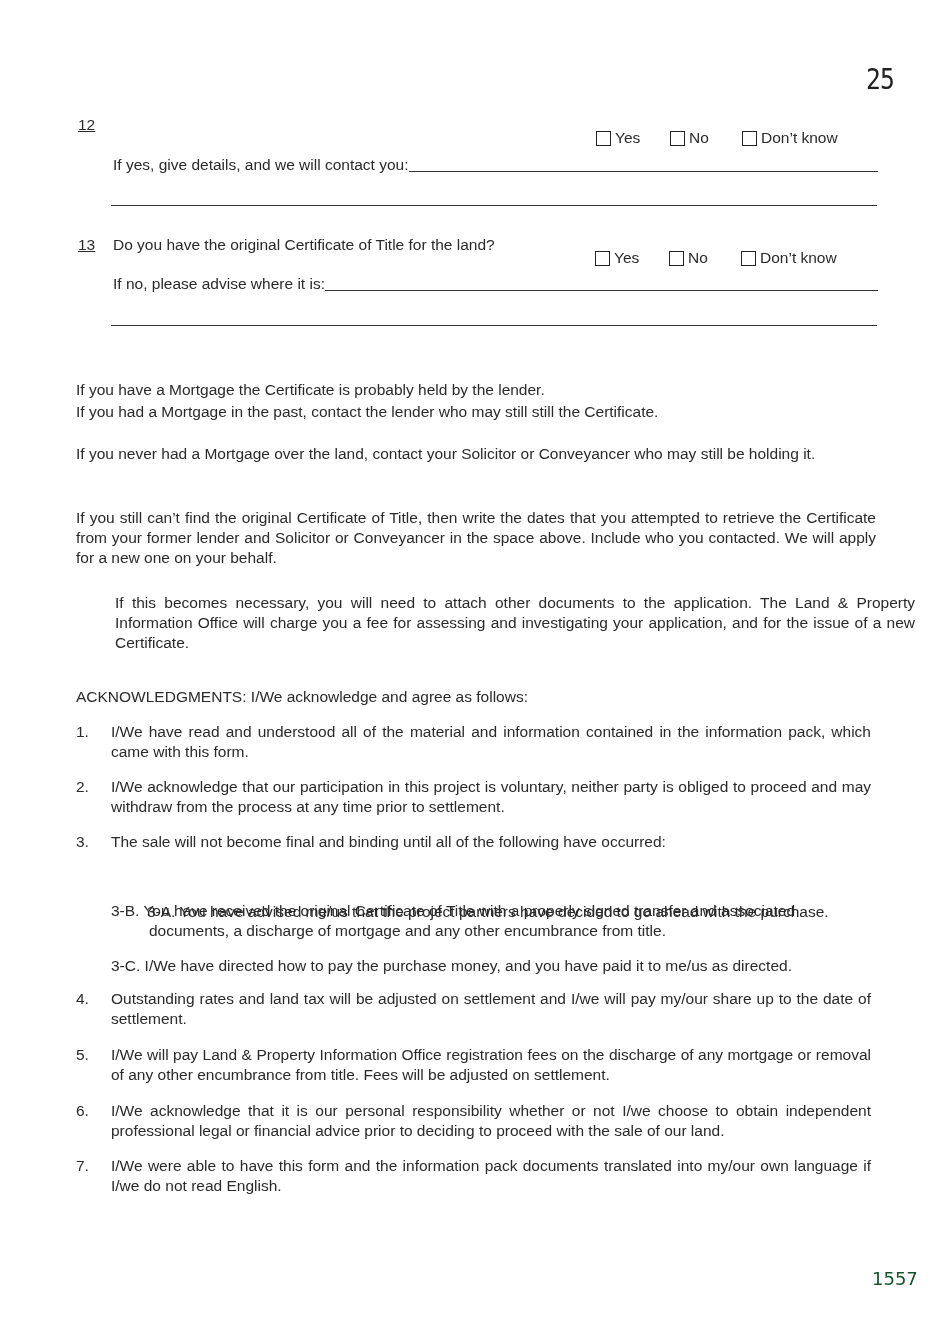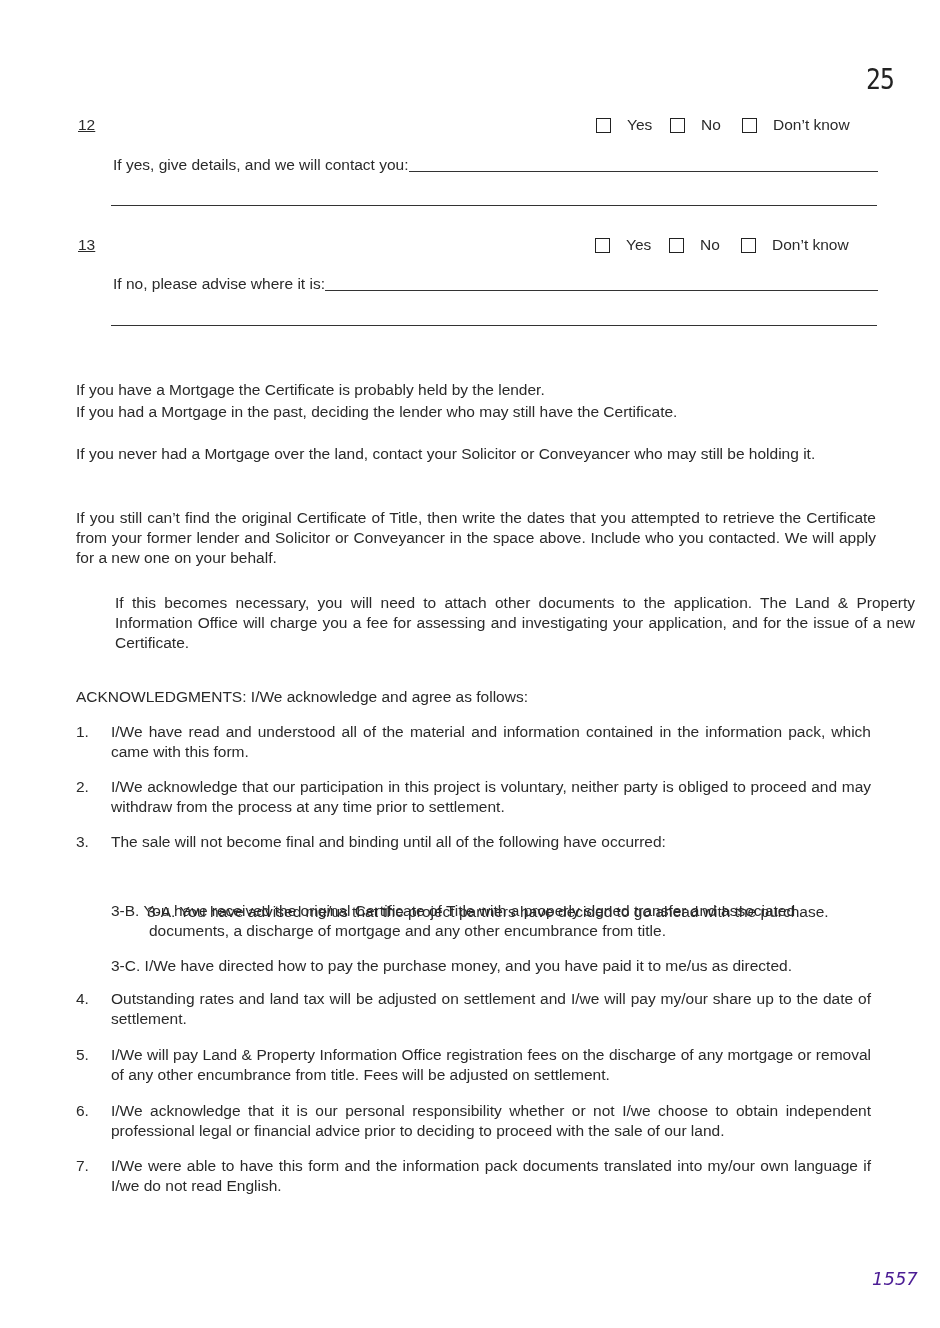--- a/index.html
+++ b/index.html
@@ -8,26 +8,26 @@
       font-family: "Liberation Sans", sans-serif; color: #2a2a2a;
       font-size: 15.5px;
     }
     .page-number-top {
       position: absolute; left: 866px; top: 62px;
       font-family: "DejaVu Sans Mono", monospace; font-size: 29px; color: #222;
       letter-spacing: -1px; transform: scaleX(0.85); transform-origin: left top;
     }
     .page-number-bottom {
       position: absolute; left: 872px; top: 1268px;
-      font-family: "DejaVu Sans", sans-serif; font-size: 18px; color: #4c1d95; font-style: italic;
+      font-family: "DejaVu Sans", sans-serif; font-size: 18px; color: #14532d;
     }
     .q-row { position: absolute; left: 78px; right: 62px; height: 22px; }
     .q-num { position: absolute; left: 0; top: 0; text-decoration: underline; }
     .q-text { position: absolute; left: 35px; top: 0; }
-    .opt { position: absolute; top: 0; display: flex; align-items: center; gap: 16px; cursor: pointer; }
+    .opt { position: absolute; top: 13px; display: flex; align-items: center; gap: 4px; cursor: pointer; }
     .cb {
       width: 15px; height: 15px; border: 1.5px solid #222; box-sizing: border-box;
       display: inline-block; background: #fff;
     }
     .detail-row { position: absolute; left: 113px; right: 62px; height: 22px; display: flex; align-items: flex-end; }
     .detail-label { white-space: nowrap; }
     .fill-line { flex: 1; border-bottom: 1.5px solid #333; height: 12px; margin-bottom: 2px; }
     .full-line { position: absolute; left: 111px; width: 766px; border-bottom: 1.5px solid #333; height: 0; }
     .para { position: absolute; left: 76px; width: 800px; line-height: 20px; text-align: justify; }
     .heading { position: absolute; left: 76px; font-weight: normal; }
@@ -61,41 +61,42 @@
     </label>
   </div>
   <div class="detail-row" style="top:152px;">
     <span class="detail-label">If yes, give details, and we will contact you:</span>
     <span class="fill-line"></span>
   </div>
   <div class="full-line" style="top:205px;"></div>
 
   <div class="q-row" style="top:236px;">
     <span class="q-num">13</span>
+    <span class="q-text">Do you have the original Certificate of Title for the land?</span>
     <label class="opt" style="left:517px;">
       <span class="cb"></span>
       <span>Yes</span>
     </label>
     <label class="opt" style="left:591px;">
       <span class="cb"></span>
       <span>No</span>
     </label>
     <label class="opt" style="left:663px;">
       <span class="cb"></span>
       <span>Don’t know</span>
     </label>
   </div>
   <div class="detail-row" style="top:271px;">
     <span class="detail-label">If no, please advise where it is:</span>
     <span class="fill-line"></span>
   </div>
   <div class="full-line" style="top:325px;"></div>
 
   <div class="para" style="top:380px;">If you have a Mortgage the Certificate is probably held by the lender.</div>
-  <div class="para" style="top:402px;">If you had a Mortgage in the past, deciding the lender who may still have the Certificate.</div>
+  <div class="para" style="top:402px;">If you had a Mortgage in the past, contact the lender who may still still the Certificate.</div>
   <div class="para" style="top:444px;">If you never had a Mortgage over the land, contact your Solicitor or Conveyancer who may still be holding it.</div>
   <div class="para" style="top:508px;">If you still can’t find the original Certificate of Title, then write the dates that you attempted to retrieve the Certificate from your former lender and Solicitor or Conveyancer in the space above. Include who you contacted. We will apply for a new one on your behalf.</div>
   <div class="para" style="top:593px;margin-left:39px;">If this becomes necessary, you will need to attach other documents to the application. The Land &amp; Property Information Office will charge you a fee for assessing and investigating your application, and for the issue of a new Certificate.</div>
 
   <div class="heading" style="top:688px;">ACKNOWLEDGMENTS: I/We acknowledge and agree as follows:</div>
 
   <div class="li" style="top:722px;">
     <span class="num">1.</span>
     <span class="txt">I/We have read and understood all of the material and information contained in the information pack, which came with this form.</span>
   </div>

